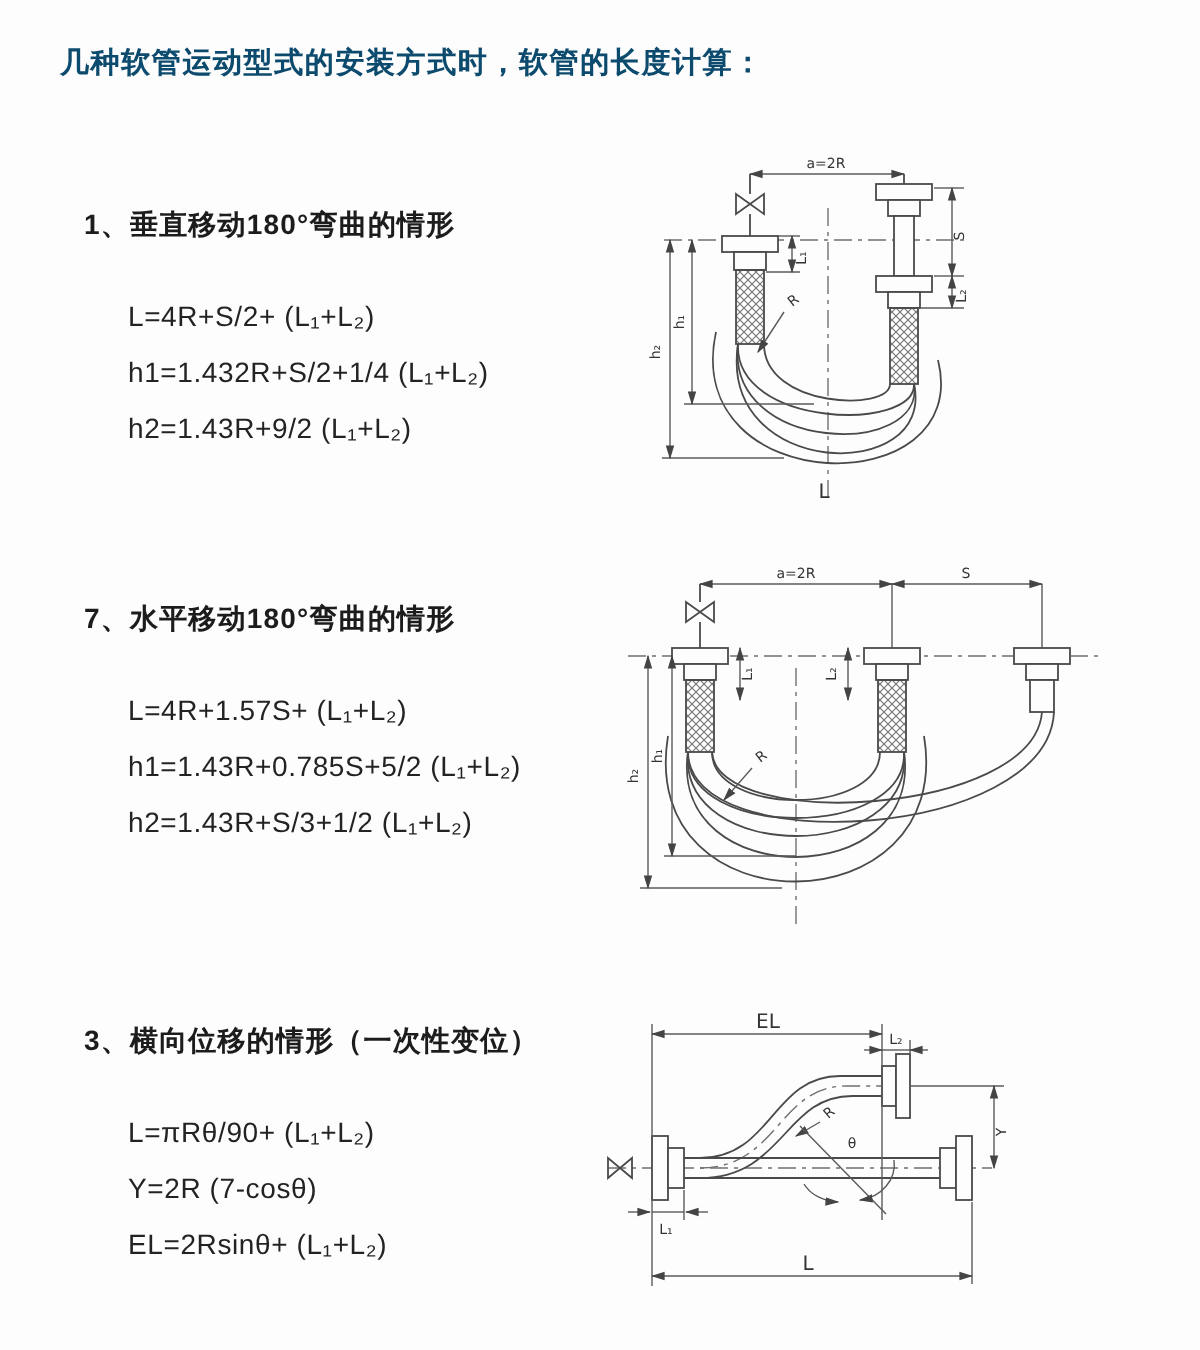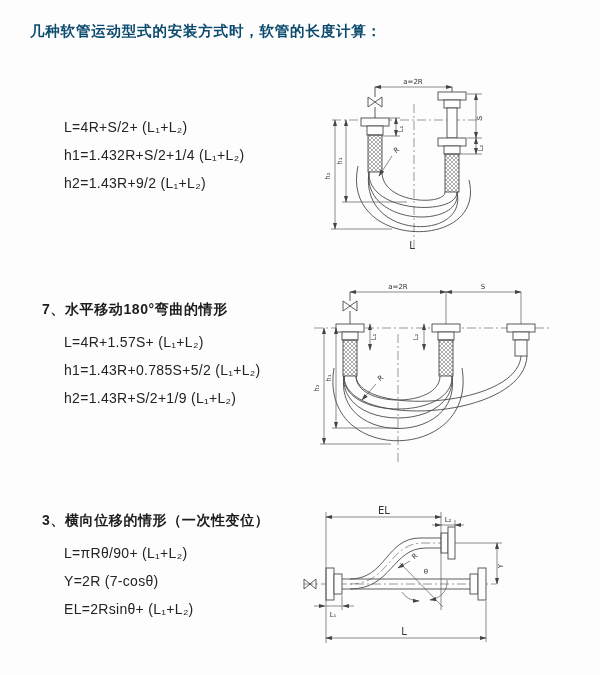--- a/index.html
+++ b/index.html
@@ -8,21 +8,21 @@
     background:#fdfdfd;
     font-family:"Liberation Sans","DejaVu Sans",sans-serif;
     color:#1f1f1f;
   }
   .title{
     position:absolute;left:30px;top:22px;
     font-size:14.5px;font-weight:600;letter-spacing:.8px;color:#0c4a6e;
   }
   .section{position:absolute;left:42px;}
   .sec-heading{font-size:14px;font-weight:600;letter-spacing:.6px;color:#1c1c1c;}
-  .formulas{margin:15px 0 0 22px;display:flex;flex-direction:column;gap:12px;}
+  .formulas{margin:28px 0 0 22px;display:flex;flex-direction:column;gap:12px;}
   .formula{font-size:14px;font-weight:500;color:#232323;letter-spacing:.3px;}
   .diag{position:absolute;}
   .ln{stroke:#4a4a4a;stroke-width:.9;fill:none;}
   .fit{stroke:#4a4a4a;stroke-width:.9;fill:#fdfdfd;}
   .br{stroke:#4a4a4a;stroke-width:.9;fill:url(#braid);}
   .lt{stroke:#5a5a5a;stroke-width:.7;fill:none;}
   .cl{stroke:#6f6f6f;stroke-width:.7;fill:none;stroke-dasharray:9 3 2 3;}
   .dt{font:7px "DejaVu Sans",sans-serif;fill:#333;}
   .db{font:10px "DejaVu Sans",sans-serif;fill:#333;}
 </style>
@@ -36,20 +36,21 @@
     </pattern>
     <marker id="ma" viewBox="0 0 10 10" refX="9" refY="5" markerWidth="10" markerHeight="10" orient="auto-start-reverse">
       <path d="M0,2 L10,5 L0,8 Z" fill="#444"></path>
     </marker>
   </defs>
 </svg>
 
 <div class="title">几种软管运动型式的安装方式时，软管的长度计算：</div>
 
 <div class="section" style="top:104px">
+  <div class="sec-heading">1、垂直移动180°弯曲的情形</div>
   <div class="formulas">
     <div class="formula">L=4R+S/2+ (L₁+L₂)</div>
     <div class="formula">h1=1.432R+S/2+1/4 (L₁+L₂)</div>
     <div class="formula">h2=1.43R+9/2 (L₁+L₂)</div>
   </div>
 </div>
 
 <svg class="diag" style="left:312px;top:74px" width="278" height="182" viewBox="0 0 278 182">
   <g>
     <line class="cl" x1="20" y1="46" x2="170" y2="46"></line>
@@ -103,21 +104,21 @@
   <text class="dt" x="18" y="102" text-anchor="middle" transform="rotate(-90 18 102)">h₂</text>
   <text class="dt" x="86" y="78" text-anchor="middle" transform="rotate(-38 86 78)">R</text>
   <text class="db" x="100" y="175" text-anchor="middle">L</text>
 </svg>
 
 <div class="section" style="top:301px">
   <div class="sec-heading">7、水平移动180°弯曲的情形</div>
   <div class="formulas">
     <div class="formula">L=4R+1.57S+ (L₁+L₂)</div>
     <div class="formula">h1=1.43R+0.785S+5/2 (L₁+L₂)</div>
-    <div class="formula">h2=1.43R+S/2+1/9 (L₁+L₂)</div>
+    <div class="formula">h2=1.43R+S/3+1/2 (L₁+L₂)</div>
   </div>
 </div>
 
 <svg class="diag" style="left:306px;top:280px" width="285" height="185" viewBox="0 0 285 185">
   <g>
     <line class="cl" x1="8" y1="48" x2="245" y2="48"></line>
     <line class="cl" x1="92" y1="54" x2="92" y2="182"></line>
   </g>
   <g>
     <path class="ln" d="M50,96 C50,128 134,128 134,96"></path>

